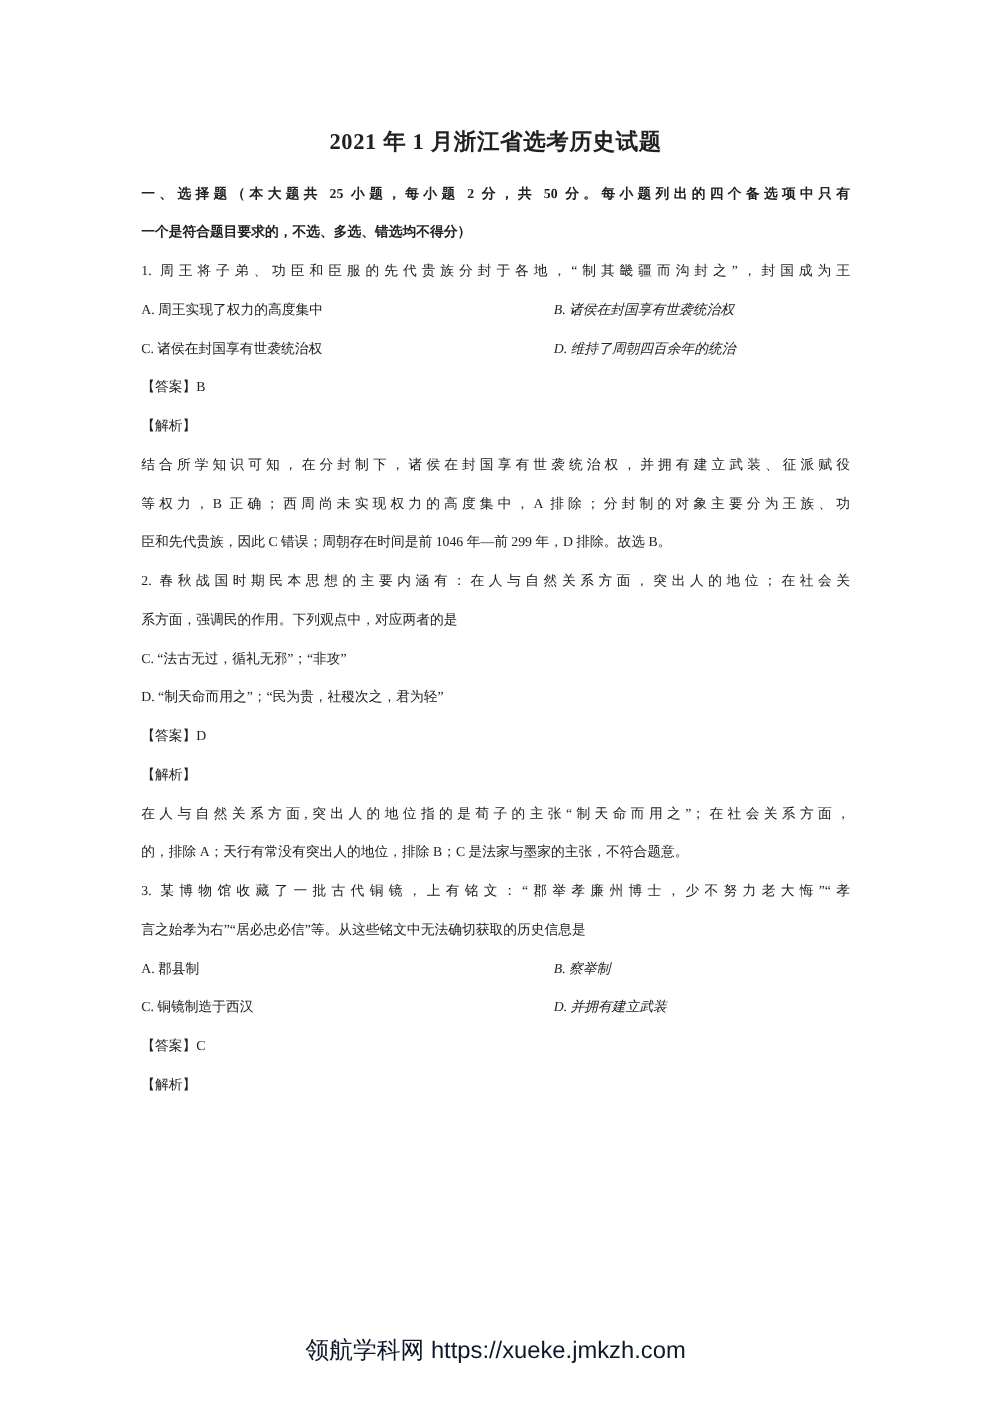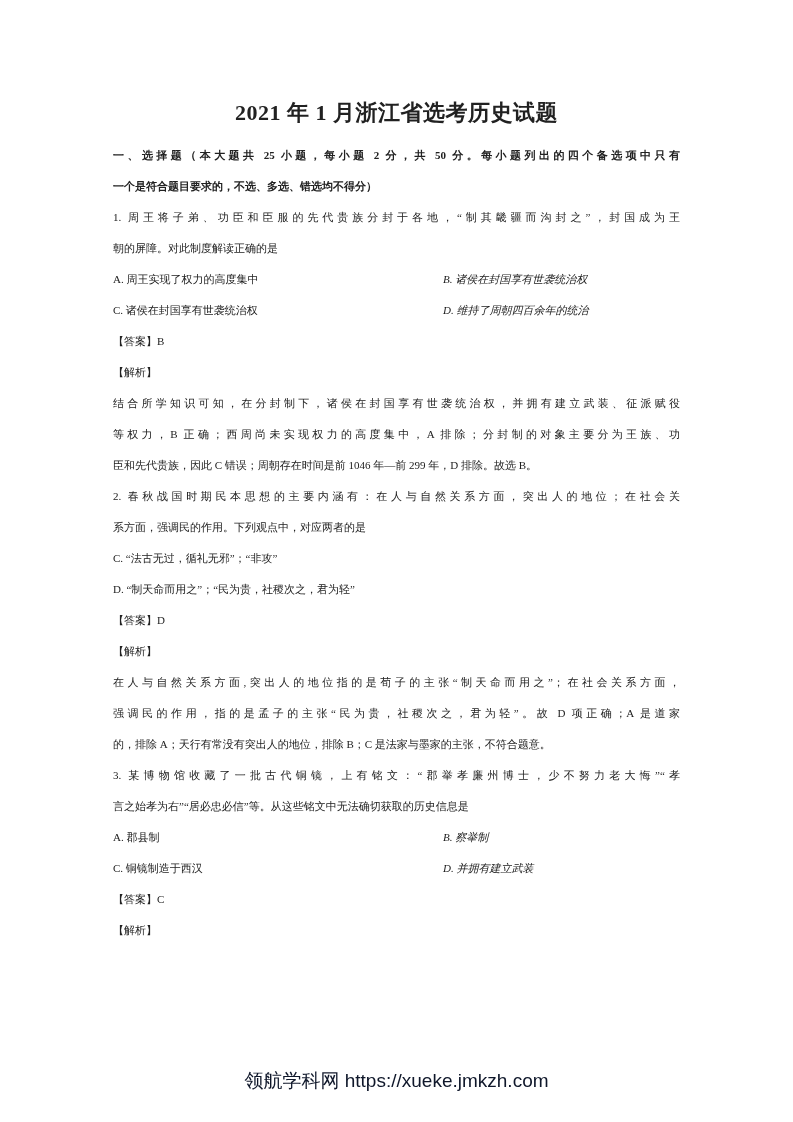--- a/index.html
+++ b/index.html
@@ -9,21 +9,21 @@
     height: 1122px;
     margin: 0 auto;
     background: #ffffff;
     overflow: hidden;
     font-family: "Liberation Serif", "DejaVu Serif", serif;
     color: #212121;
   }
   .doc-title {
     padding-top: 98px;
     text-align: center;
-    font-size: 22px;
+    font-size: 18px;
     line-height: 30px;
     font-weight: bold;
     letter-spacing: 0.5px;
   }
   .content {
     margin: 12px 113px 0 113px; 
   }
   .line {
     font-size: 11px;
     line-height: 31px;
@@ -53,36 +53,34 @@
 </style>
 </head>
 <body>
 
 <div class="page">
   <div class="doc-title">2021 年 1 月浙江省选考历史试题</div>
   <div class="content">
       <div class="line bold fill">一、选择题（本大题共 25 小题，每小题 2 分，共 50 分。每小题列出的四个备选项中只有</div>
       <div class="line bold">一个是符合题目要求的，不选、多选、错选均不得分）</div>
       <div class="line fill">1. 周王将子弟、功臣和臣服的先代贵族分封于各地，“制其畿疆而沟封之”，封国成为王</div>
-      <div class="line">朝的屏障。对此制度解读正确的是</div>
       <div class="line opt-row"><span class="opt-left">A. 周王实现了权力的高度集中</span><span class="opt-right">B. 诸侯在封国享有世袭统治权</span></div>
       <div class="line opt-row"><span class="opt-left">C. 诸侯在封国享有世袭统治权</span><span class="opt-right">D. 维持了周朝四百余年的统治</span></div>
       <div class="line">【答案】B</div>
       <div class="line">【解析】</div>
       <div class="line fill">结合所学知识可知，在分封制下，诸侯在封国享有世袭统治权，并拥有建立武装、征派赋役</div>
       <div class="line fill">等权力，B 正确；西周尚未实现权力的高度集中，A 排除；分封制的对象主要分为王族、功</div>
       <div class="line">臣和先代贵族，因此 C 错误；周朝存在时间是前 1046 年—前 299 年，D 排除。故选 B。</div>
       <div class="line fill">2. 春秋战国时期民本思想的主要内涵有：在人与自然关系方面，突出人的地位；在社会关</div>
       <div class="line">系方面，强调民的作用。下列观点中，对应两者的是</div>
       <div class="line">C. “法古无过，循礼无邪”；“非攻”</div>
       <div class="line">D. “制天命而用之”；“民为贵，社稷次之，君为轻”</div>
       <div class="line">【答案】D</div>
       <div class="line">【解析】</div>
       <div class="line fill">在人与自然关系方面,突出人的地位指的是荀子的主张“制天命而用之”；在社会关系方面，</div>
-      <div class="line fill">强调民的作用，指的是孟子的主张“民为贵，社稷次之，君为轻”。故 D 项正确；A 是道家</div>
       <div class="line">的，排除 A；天行有常没有突出人的地位，排除 B；C 是法家与墨家的主张，不符合题意。</div>
       <div class="line fill">3. 某博物馆收藏了一批古代铜镜，上有铭文：“郡举孝廉州博士，少不努力老大悔”“孝</div>
       <div class="line">言之始孝为右”“居必忠必信”等。从这些铭文中无法确切获取的历史信息是</div>
       <div class="line opt-row"><span class="opt-left">A. 郡县制</span><span class="opt-right">B. 察举制</span></div>
       <div class="line opt-row"><span class="opt-left">C. 铜镜制造于西汉</span><span class="opt-right">D. 并拥有建立武装</span></div>
       <div class="line">【答案】C</div>
       <div class="line">【解析】</div>
     </div>
   <div class="footer">领航学科网 https://xueke.jmkzh.com</div>
 </div>

